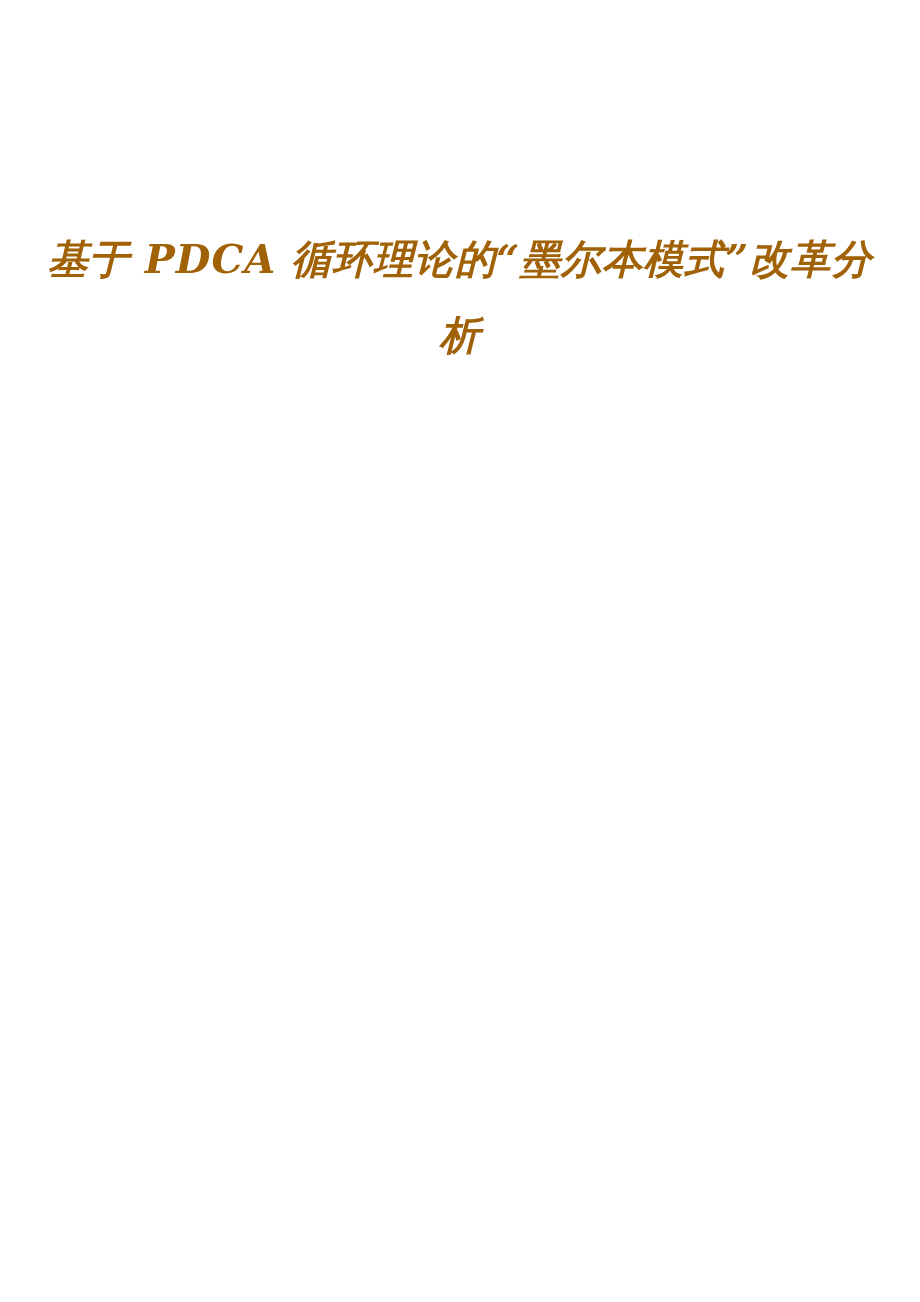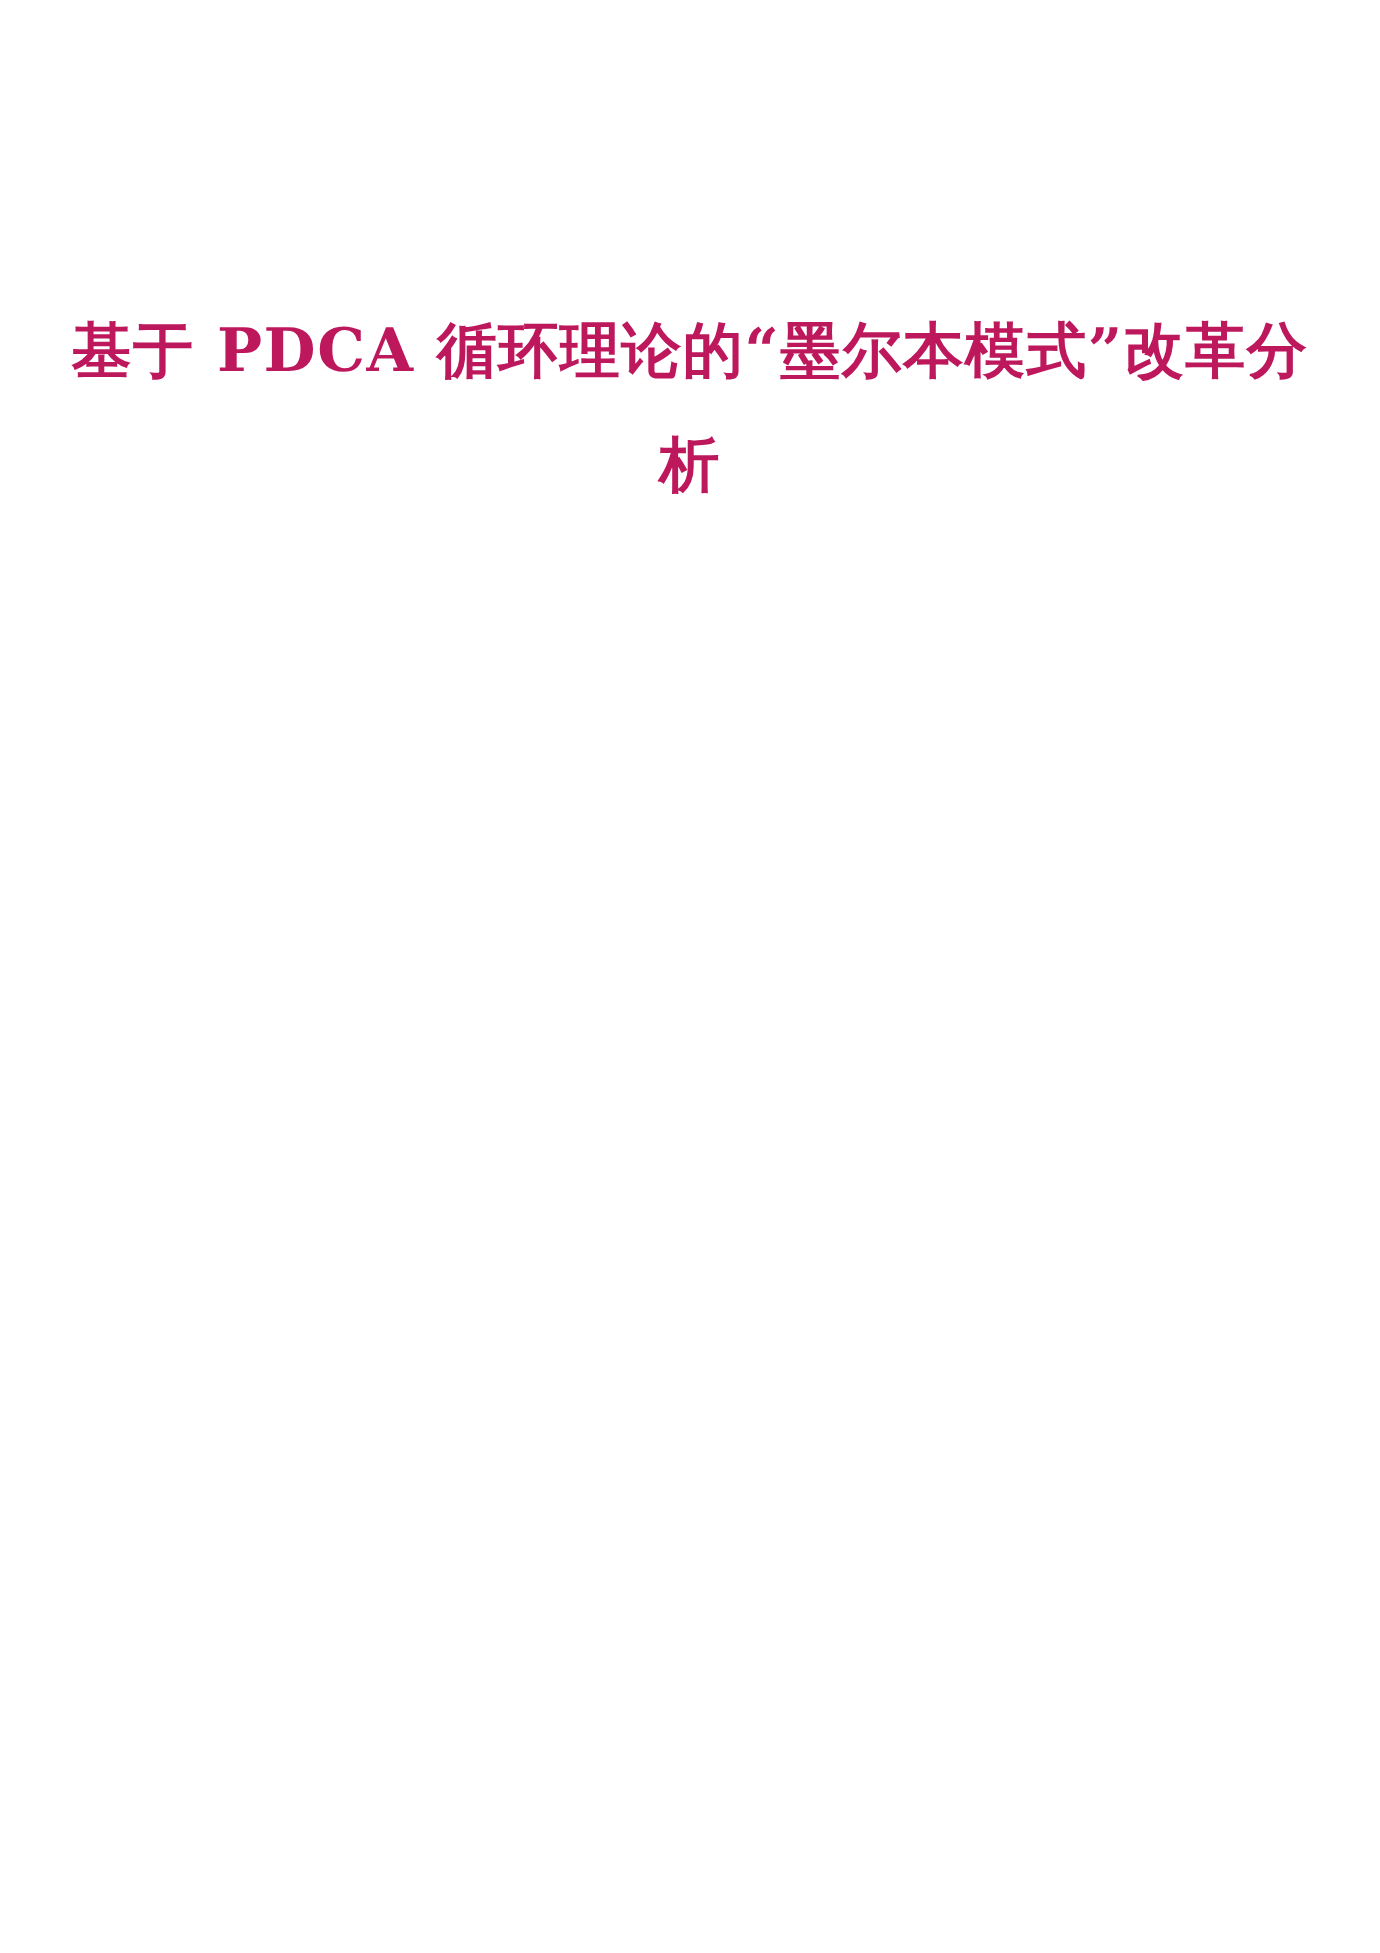--- a/index.html
+++ b/index.html
@@ -15,31 +15,32 @@
   }
   .page {
     position: relative;
     width: 920px;
     height: 1302px;
     background: #ffffff;
     box-sizing: border-box;
   }
   .doc-title {
     position: absolute;
-    top: 196px;
+    top: 221px;
     left: 0;
     width: 100%;
     margin: 0;
     text-align: center;
     font-family: "DejaVu Serif", "Liberation Serif", serif;
     font-size: 40px;
     font-weight: bold;
-    color: #be185d;
+    color: #a16207;
     line-height: 76px;
     letter-spacing: 1px;
+    font-style: italic;
   }
   .doc-title .title-line {
     display: block;
     white-space: nowrap;
   }
 </style>
 </head>
 <body>
 
 <div class="page">

